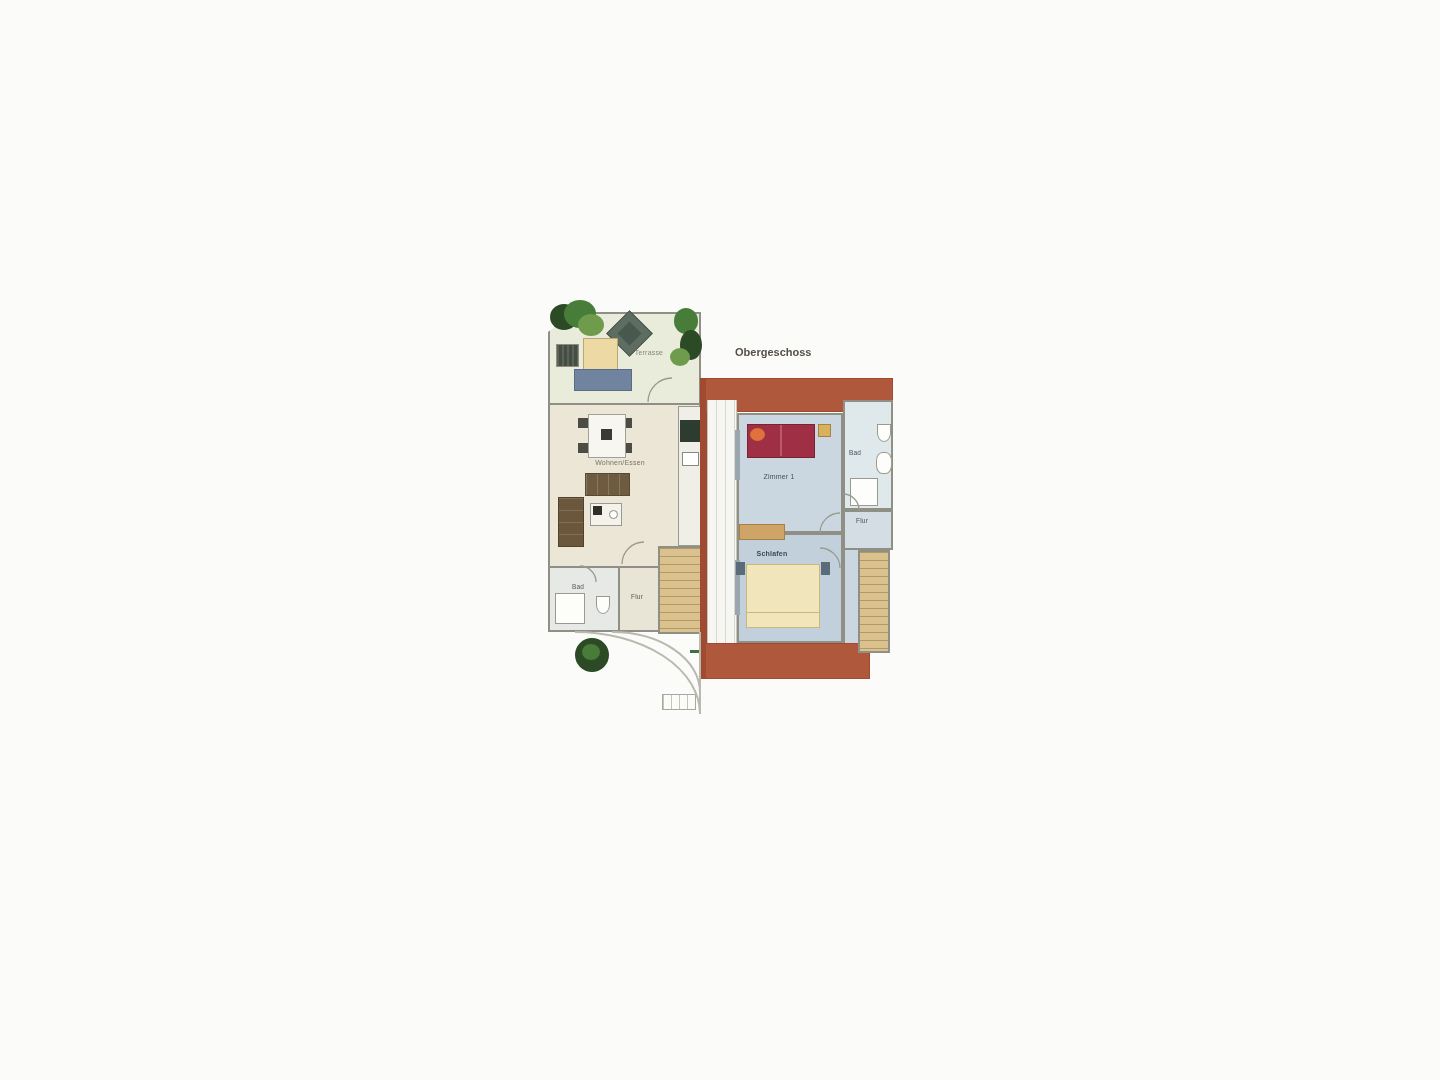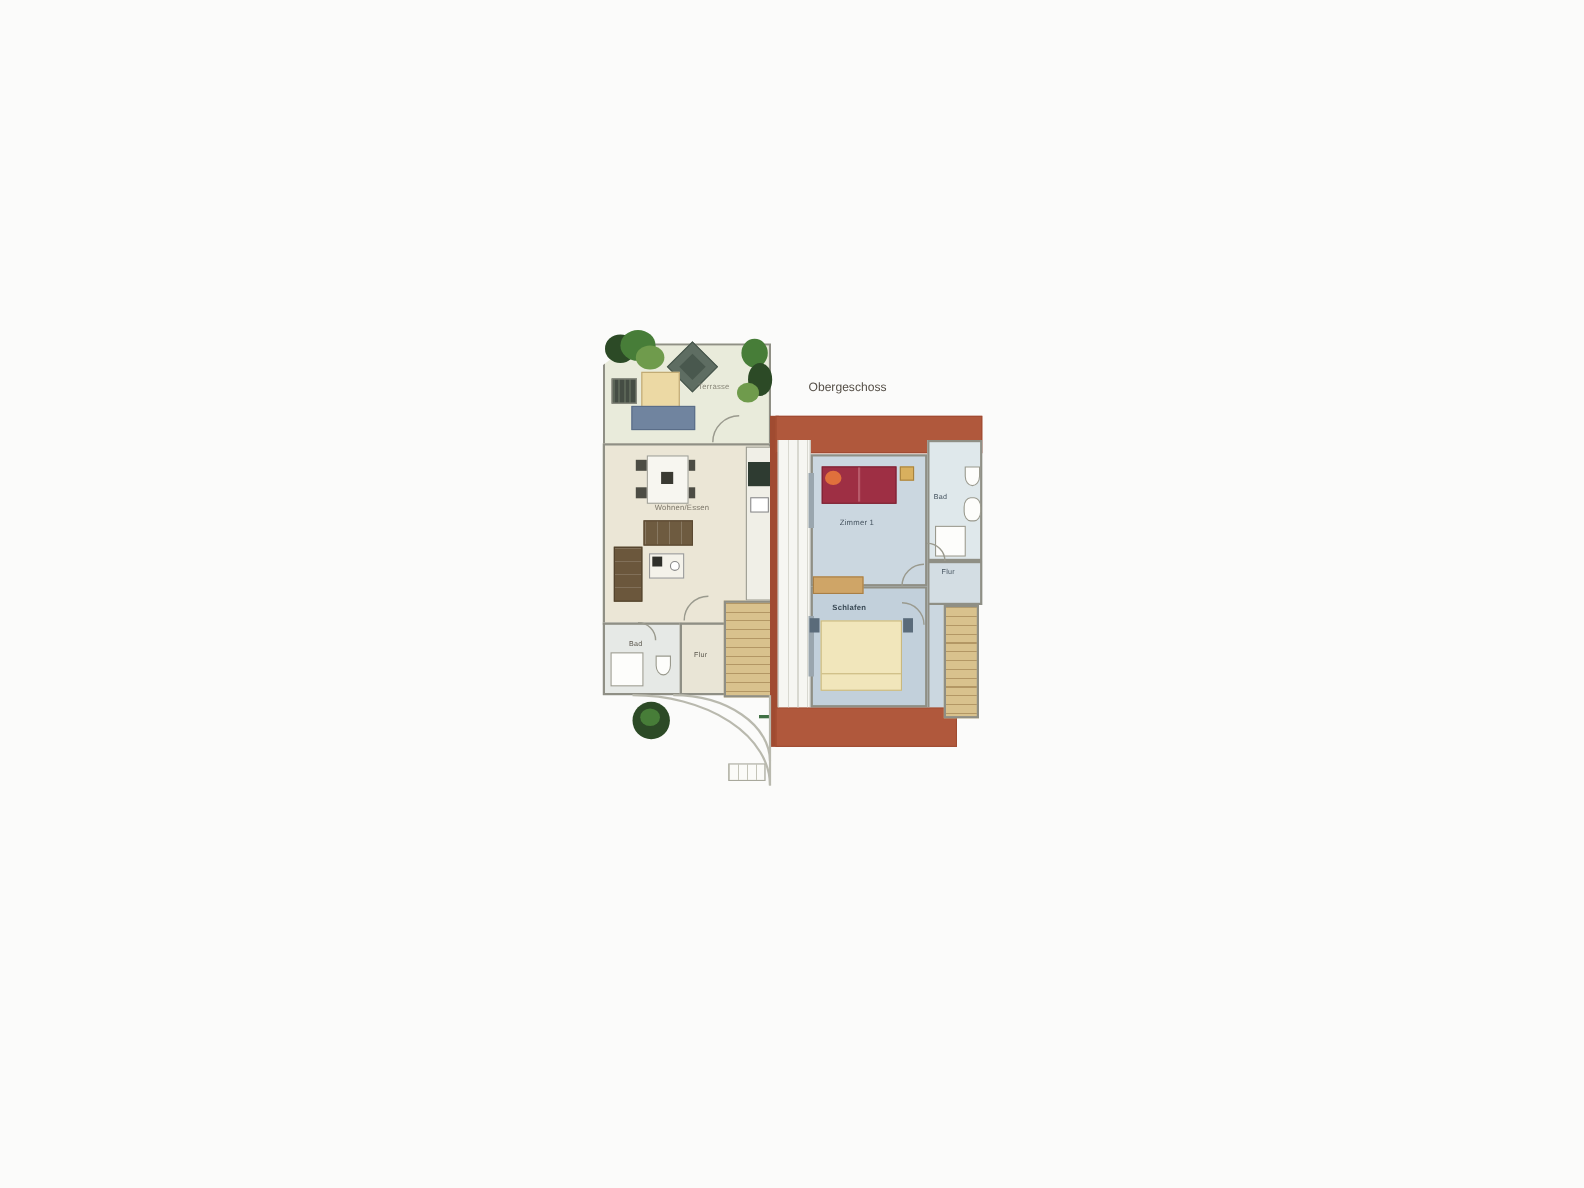--- a/index.html
+++ b/index.html
@@ -9,21 +9,21 @@
     font-family:"Liberation Sans", sans-serif;
   }
   .abs{position:absolute;box-sizing:border-box;}
   .room{border:2px solid var(--wall-gray);}
   .lbl{
     position:absolute;transform:translate(-50%,-50%);
     font-size:7px;color:var(--label-color);white-space:nowrap;letter-spacing:.2px;
   }
   .lbl.small{font-size:6.5px;}
   .plan-title{
-    position:absolute;font-size:11px;font-weight:400;color:#554f47;white-space:nowrap;
+    position:absolute;font-size:11px;font-weight:700;color:#554f47;white-space:nowrap;
   }
   .blob{position:absolute;border-radius:50%;}
   .tread-v{
     background:var(--stair-tan);
     background-image:repeating-linear-gradient(to bottom, var(--stair-line) 0 1px, transparent 1px 8px);
     border:2px solid var(--wall-gray);
   }
   .furn{border:1px solid #8d8d82;}
   svg.overlay{position:absolute;left:0;top:0;pointer-events:none;}
 </style>

